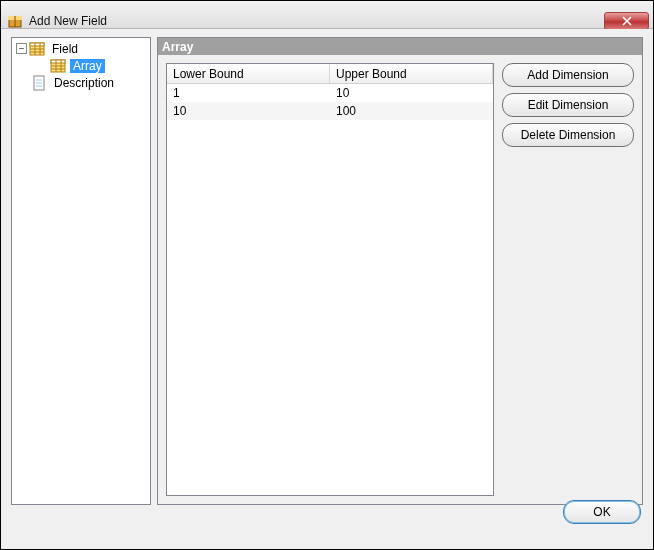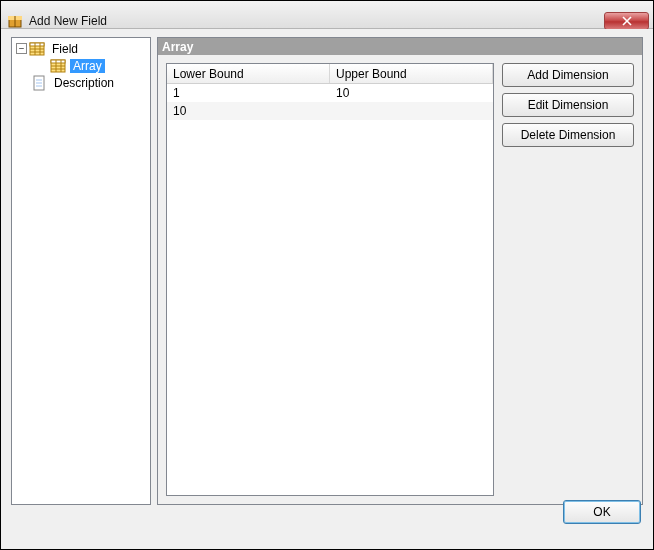--- a/index.html
+++ b/index.html
@@ -154,21 +154,21 @@
   .tr.alt { background:#f5f5f5; }
   .td { flex:1; padding: 0 6px; font-size:12px; }
 
   .btn-col {
     width: 132px;
     display:flex; flex-direction:column; gap:6px;
   }
   .btn, .btn-small {
     height: 24px;
     border: 1px solid #707070;
-    border-radius: 3px;
+    border-radius: 11px;
     background: linear-gradient(#fdfdfd, #e6e6e6);
     font-size: 12px;
     color:#000;
     display:flex; align-items:center; justify-content:center;
     cursor: default;
     padding: 0 8px;
     user-select:none;
   }
 
   .bottom-bar {
@@ -284,20 +284,21 @@
               <div class="th">Lower Bound</div>
               <div class="th">Upper Bound</div>
             </div>
             <div class="table-body">
               <div class="tr">
                 <div class="td">1</div>
                 <div class="td">10</div>
               </div>
               <div class="tr alt">
                 <div class="td">10</div>
+                <div class="td">100</div>
               </div>
             </div>
           </div>
 
           <div class="btn-col">
             <div class="btn">Add Dimension</div>
             <div class="btn">Edit Dimension</div>
             <div class="btn">Delete Dimension</div>
           </div>
 

